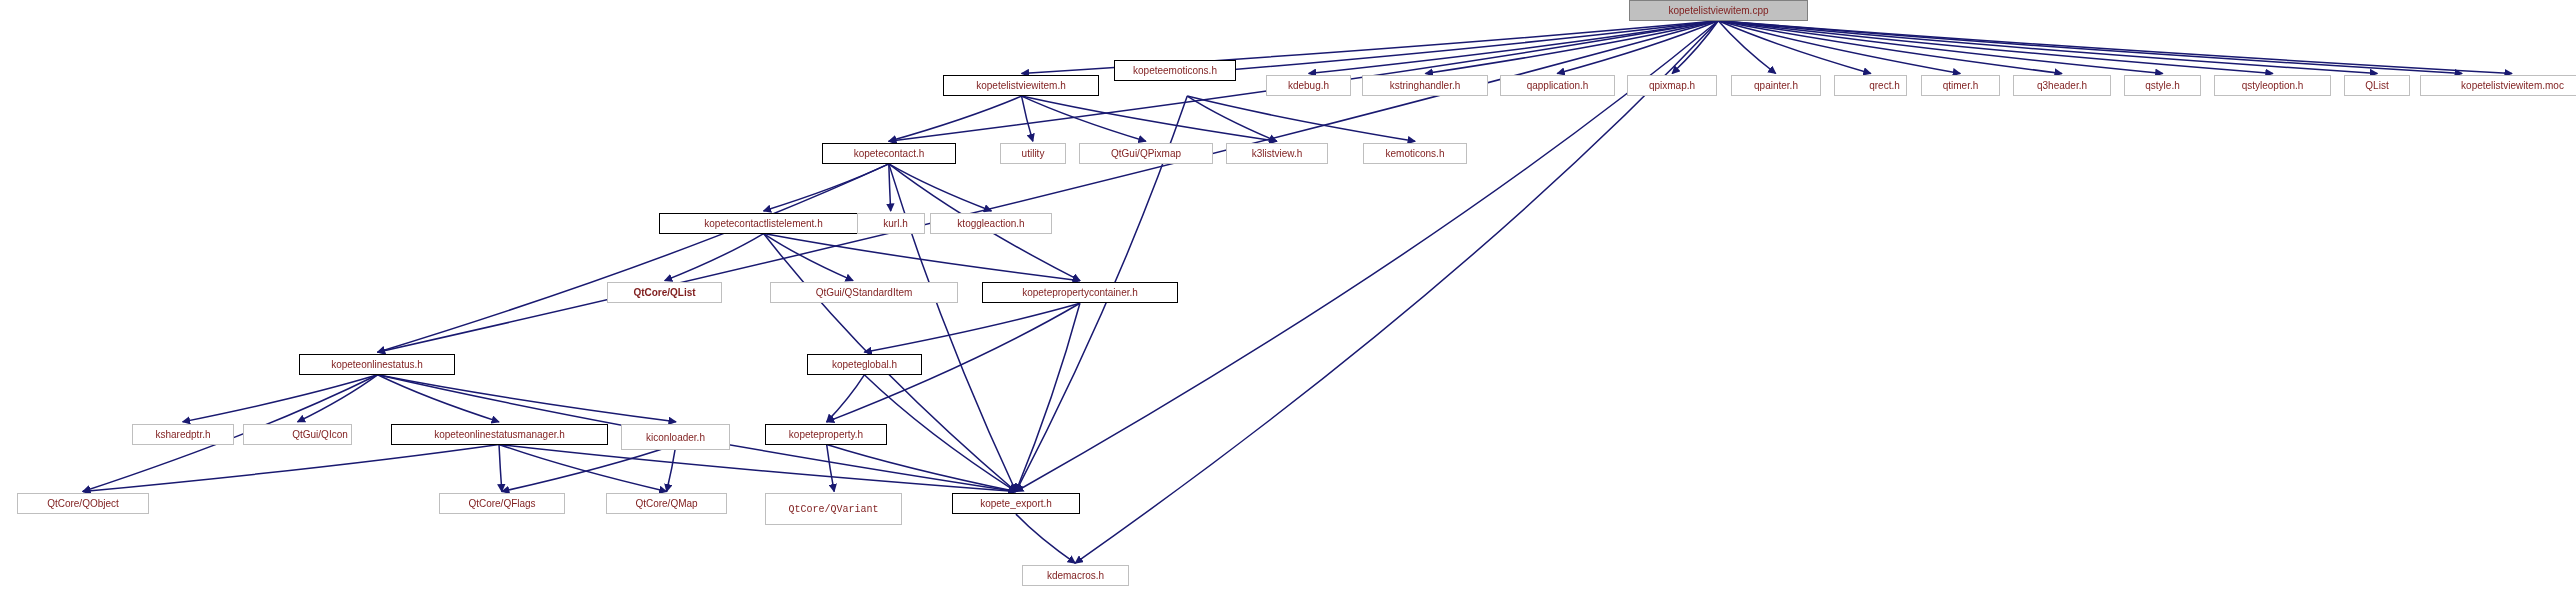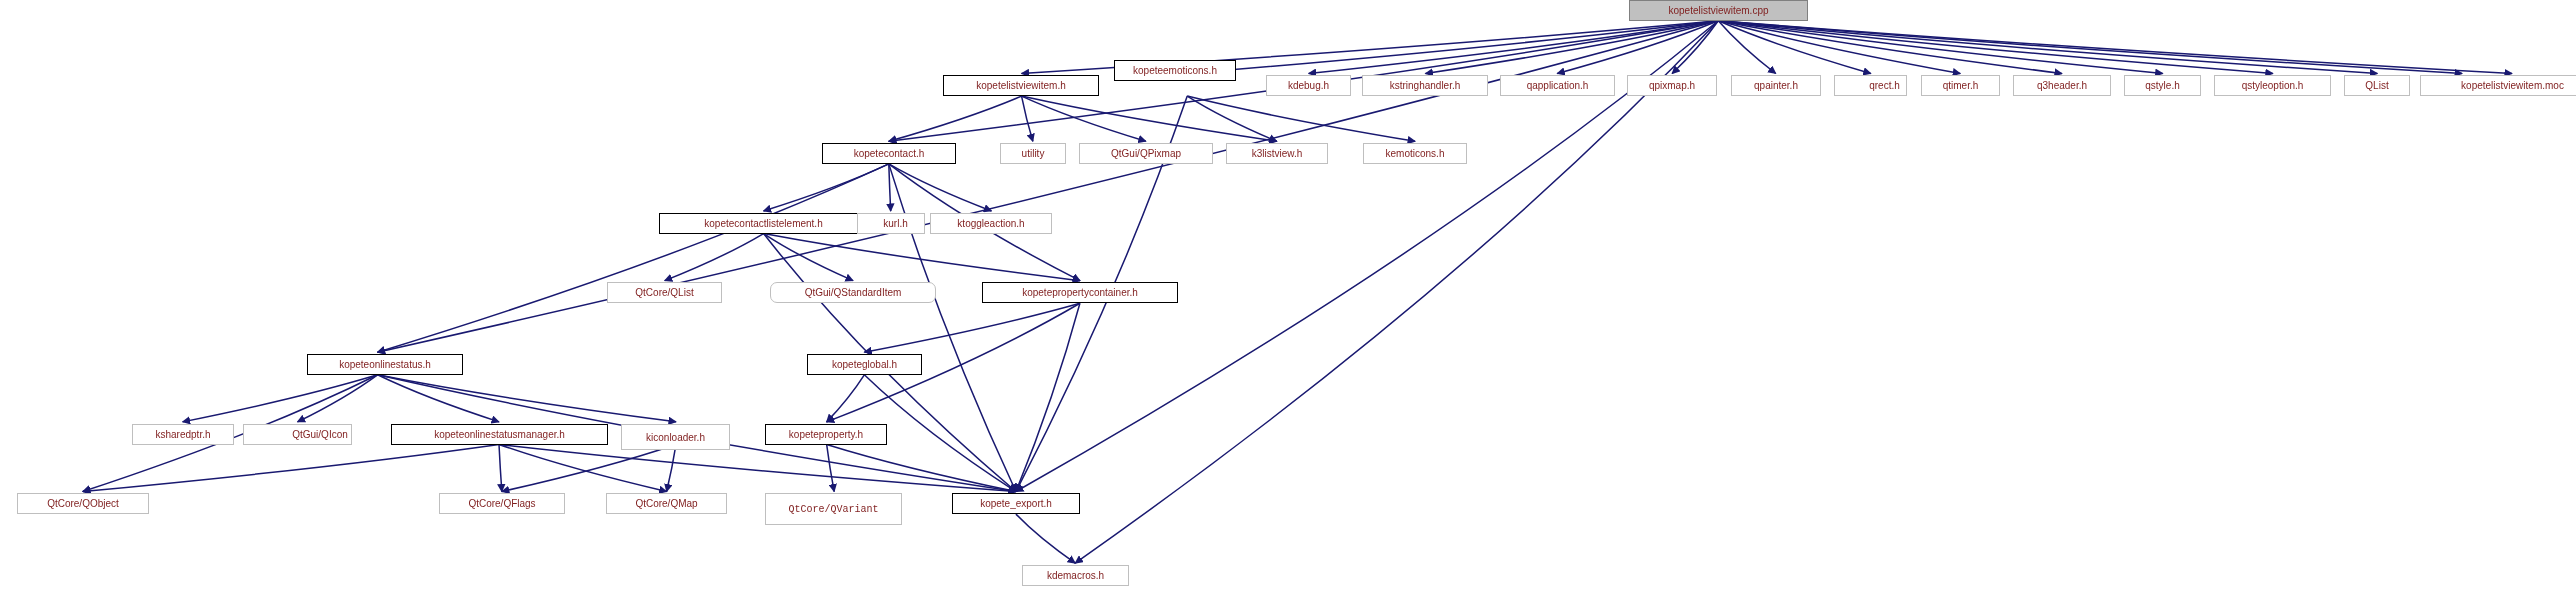--- a/index.html
+++ b/index.html
@@ -149,30 +149,30 @@
       </div>
       <div class="node thick" style="left: 659px; top: 213px; width: 209px; height: 21px;">
         <span>kopetecontactlistelement.h</span>
       </div>
       <div class="node thin" style="left: 857px; top: 213px; width: 68px; height: 21px; padding-left: 9px;">
         <span>kurl.h</span>
       </div>
       <div class="node thin" style="left: 930px; top: 213px; width: 122px; height: 21px;">
         <span>ktoggleaction.h</span>
       </div>
-      <div class="node thin" style="left: 607px; top: 282px; width: 115px; height: 21px;">
+      <div class="node thin" style="left: 607px; top: 282px; width: 115px; height: 21px; font-weight: bold;">
         <span>QtCore/QList</span>
       </div>
-      <div class="node thin" style="left: 770px; top: 282px; width: 166px; height: 21px; border-radius: 7px;">
+      <div class="node thin" style="left: 770px; top: 282px; width: 188px; height: 21px;">
         <span>QtGui/QStandardItem</span>
       </div>
       <div class="node thick" style="left: 982px; top: 282px; width: 196px; height: 21px;">
         <span>kopetepropertycontainer.h</span>
       </div>
-      <div class="node thick" style="left: 299px; top: 354px; width: 156px; height: 21px; margin-left: 8px;">
+      <div class="node thick" style="left: 299px; top: 354px; width: 156px; height: 21px;">
         <span>kopeteonlinestatus.h</span>
       </div>
       <div class="node thick" style="left: 807px; top: 354px; width: 115px; height: 21px;">
         <span>kopeteglobal.h</span>
       </div>
       <div class="node thin" style="left: 132px; top: 424px; width: 102px; height: 21px;">
         <span>ksharedptr.h</span>
       </div>
       <div class="node thin" style="left: 243px; top: 424px; width: 109px; height: 21px; padding-left: 45px;">
         <span>QtGui/QIcon</span>

